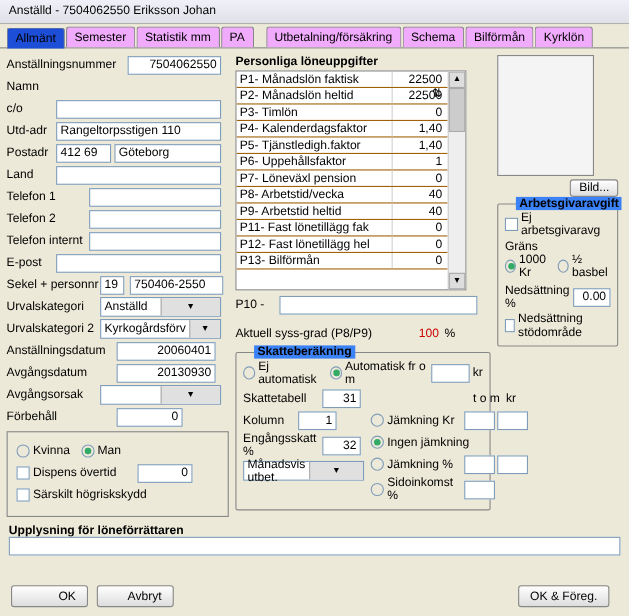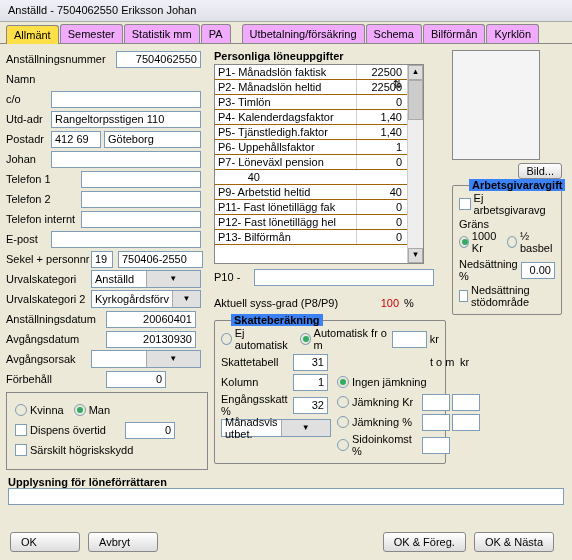--- a/index.html
+++ b/index.html
@@ -1,20 +1,20 @@
 <!DOCTYPE html>
 <html><head>
 <meta charset="utf-8">
 <style>
 * { box-sizing: border-box; margin: 0; padding: 0; }
 body { font-family: Tahoma, sans-serif; font-size: 11px; background: #ece9d8; width: 572px; height: 560px; overflow: hidden; }
 .titlebar { background: linear-gradient(#f0f0f8,#e0e0e8); border-bottom: 1px solid #aaa; height: 22px; padding: 4px 8px; font-size: 11px; }
 .tabs { display: flex; padding: 2px 6px 0 6px; border-bottom: 1px solid #888; background: #ece9d8; }
 .tab { padding: 3px 7px; border: 1px solid #888; border-bottom: none; background: #f0abfc; margin-right: 1px; border-radius: 3px 3px 0 0; cursor: pointer; }
-.tab.active { background: #fde047; position: relative; top: 1px; }
+.tab.active { background: #1d4ed8; position: relative; top: 1px; }
 .content { display: flex; padding: 6px; gap: 6px; }
 .col { display: flex; flex-direction: column; }
 .row { display: flex; align-items: center; margin-bottom: 2px; min-height: 18px; }
 .lbl { display: inline-block; }
 input[type=text] { border: 1px solid #7f9db9; background: #fff; font-size: 11px; padding: 1px 3px; height: 17px; }
 input[type=text].ra { text-align: right; }
 .fieldset { border: 1px solid #888; border-radius: 2px; padding: 6px 6px 4px 6px; margin-top: 4px; position: relative; }
 .legend { position: absolute; top: -7px; left: 16px; background: #3b82f6; padding: 0 3px; font-weight: bold; }
 .ptable { border: 1px solid #888; background: #fff; width: 210px; height: 200px; overflow: hidden; }
 .ptable-inner { display: flex; }
@@ -31,21 +31,21 @@
 .combo { border: 1px solid #7f9db9; background: #fff; display: flex; align-items: center; height: 18px; }
 .combo span { flex: 1; padding: 0 3px; }
 .combo .arr { width: 15px; text-align: center; background: #e0e0e0; border-left: 1px solid #aaa; font-size: 8px; line-height: 16px; }
 .radio, .check { width: 12px; height: 12px; border: 1px solid #7f9db9; margin-right: 3px; display: inline-block; vertical-align: middle; }
 .radio { border-radius: 50%; position: relative; }
 .radio.sel::after { content:""; width:6px; height:6px; background:#3a6; border-radius:50%; position:absolute; top:2px; left:2px; }
 .check { background:#fff; }
 .red { color: #c00; }
 .footer { position: absolute; bottom: 8px; left: 0; right: 0; display: flex; padding: 0 10px; }
 .footer .spacer { flex: 1; }
-.footer .btn { min-width: 70px; text-align:left; margin-right: 8px; }
+.footer .btn { min-width: 70px; text-align:right; margin-right: 8px; }
 .group { border: 1px solid #888; padding: 8px; margin-top: 2px; position:relative; }
 </style>
 </head>
 <body>
 
 <div class="titlebar">Anställd - 7504062550  Eriksson Johan</div>
 
 <div class="tabs">
   <div class="tab active">Allmänt</div>
   <div class="tab">Semester</div>
@@ -75,21 +75,21 @@
     <div class="row">
         <span class="lbl" style="width:45px">Utd-adr</span>
         <input type="text" style="width: 150px;" value="Rangeltorpsstigen 110">
       </div>
     <div class="row">
         <span class="lbl" style="width:45px">Postadr</span>
         <input type="text" style="width: 50px;" value="412 69">
         <input type="text" style="width: 97px; margin-left: 3px;" value="Göteborg">
       </div>
     <div class="row">
-        <span class="lbl" style="width:45px">Johan</span>
+        <span class="lbl" style="width:45px">Land</span>
         <input type="text" style="width: 150px;" value="">
       </div>
     <div class="row">
         <span class="lbl" style="width:75px">Telefon 1</span>
         <input type="text" style="width: 120px;">
       </div>
     <div class="row">
         <span class="lbl" style="width:75px">Telefon 2</span>
         <input type="text" style="width: 120px;">
       </div>
@@ -185,20 +185,21 @@
             </div>
             <div class="prow">
               <div class="pcell-l">P6- Uppehållsfaktor</div>
               <div class="pcell-r">1</div>
             </div>
             <div class="prow">
               <div class="pcell-l">P7- Löneväxl pension</div>
               <div class="pcell-r">0</div>
             </div>
             <div class="prow">
+              <div class="pcell-l">P8- Arbetstid/vecka</div>
               <div class="pcell-r">40</div>
             </div>
             <div class="prow">
               <div class="pcell-l">P9- Arbetstid heltid</div>
               <div class="pcell-r">40</div>
             </div>
             <div class="prow">
               <div class="pcell-l">P11- Fast lönetillägg fak</div>
               <div class="pcell-r">0</div>
             </div>
@@ -239,48 +240,48 @@
           <input type="text" style="width: 35px; margin-left: 4px;">
           <span style="margin-left:3px">kr</span>
         </div>
       <div style="display:flex;gap:6px">
         <div style="width:115px">
           <div class="row">
               <span class="lbl" style="width:72px">Skattetabell</span>
               <input type="text" class="ra" style="width: 35px;" value="31">
             </div>
           <div class="row">
-              <span class="lbl" style="width:72px">Kolumn</span>
+              <span class="lbl" style="width:50px">Kolumn</span>
               <input type="text" class="ra" style="width: 35px;" value="1">
             </div>
           <div class="row">
               <span class="lbl" style="width:72px">Engångsskatt %</span>
               <input type="text" class="ra" style="width: 35px;" value="32">
             </div>
           <div class="row">
               <div class="combo" style="width:110px">
                 <span>Månadsvis utbet.</span>
                 <span class="arr">▼</span>
               </div>
             </div>
         </div>
         <div style="flex:1">
           <div class="row" style="justify-content:flex-end">
               <span class="lbl" style="width:30px">t o m</span>
               <span class="lbl" style="width:20px">kr</span>
             </div>
           <div class="row">
-              <span class="radio sel"></span>
-              <span>Ingen jämkning</span>
-            </div>
-          <div class="row">
               <span class="radio"></span>
               <span style="width:70px">Jämkning Kr</span>
               <input type="text" style="width: 28px;">
               <input type="text" style="width: 28px; margin-left: 2px;">
+            </div>
+          <div class="row">
+              <span class="radio sel"></span>
+              <span>Ingen jämkning</span>
             </div>
           <div class="row">
               <span class="radio"></span>
               <span style="width:70px">Jämkning %</span>
               <input type="text" style="width: 28px;">
               <input type="text" style="width: 28px; margin-left: 2px;">
             </div>
           <div class="row">
               <span class="radio"></span>
               <span style="width:70px">Sidoinkomst %</span>
@@ -322,14 +323,13 @@
 <div style="padding:0 8px">
   <div style="font-weight:bold">Upplysning för löneförrättaren</div>
   <input type="text" style="width: 100%;">
 </div>
 
 <div class="footer">
   <button class="btn">OK</button>
   <button class="btn">Avbryt</button>
   <div class="spacer"></div>
   <button class="btn">OK &amp; Föreg.</button>
-  <button class="btn">OK &amp; Nästa</button>
 </div>
 
 </body></html>

